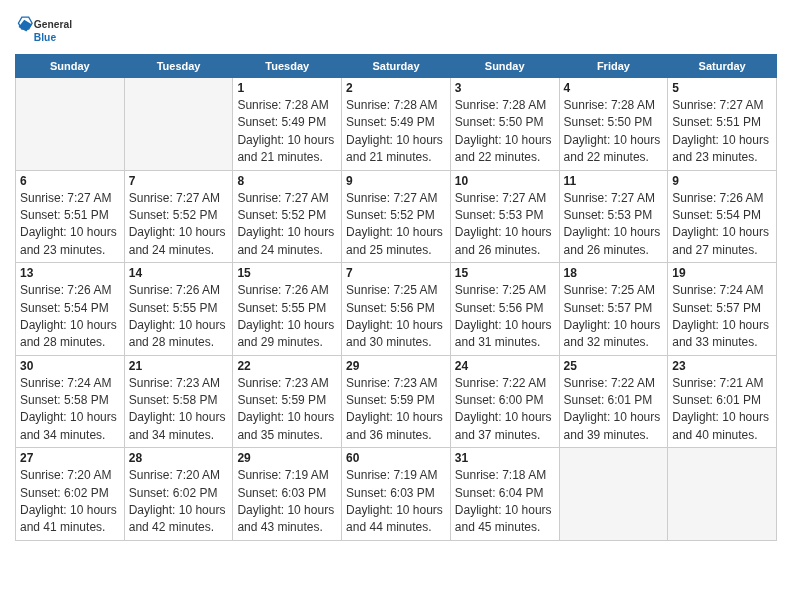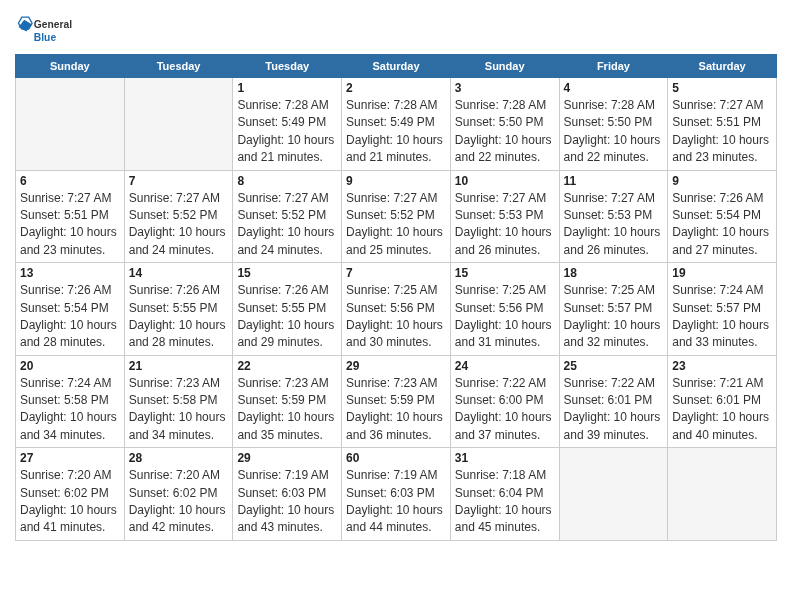--- a/index.html
+++ b/index.html
@@ -194,21 +194,21 @@
             <span class="day-num">18</span>
             <div class="day-info">Sunrise: 7:25 AM<br>Sunset: 5:57 PM<br>Daylight: 10 hours<br>and 32 minutes.</div>
           </td>
           <td>
             <span class="day-num">19</span>
             <div class="day-info">Sunrise: 7:24 AM<br>Sunset: 5:57 PM<br>Daylight: 10 hours<br>and 33 minutes.</div>
           </td>
         </tr>
         <tr class="week-row">
           <td>
-            <span class="day-num">20</span>
+            <span class="day-num">30</span>
             <div class="day-info">Sunrise: 7:24 AM<br>Sunset: 5:58 PM<br>Daylight: 10 hours<br>and 34 minutes.</div>
           </td>
           <td>
             <span class="day-num">21</span>
             <div class="day-info">Sunrise: 7:23 AM<br>Sunset: 5:58 PM<br>Daylight: 10 hours<br>and 34 minutes.</div>
           </td>
           <td>
             <span class="day-num">22</span>
             <div class="day-info">Sunrise: 7:23 AM<br>Sunset: 5:59 PM<br>Daylight: 10 hours<br>and 35 minutes.</div>
           </td>

